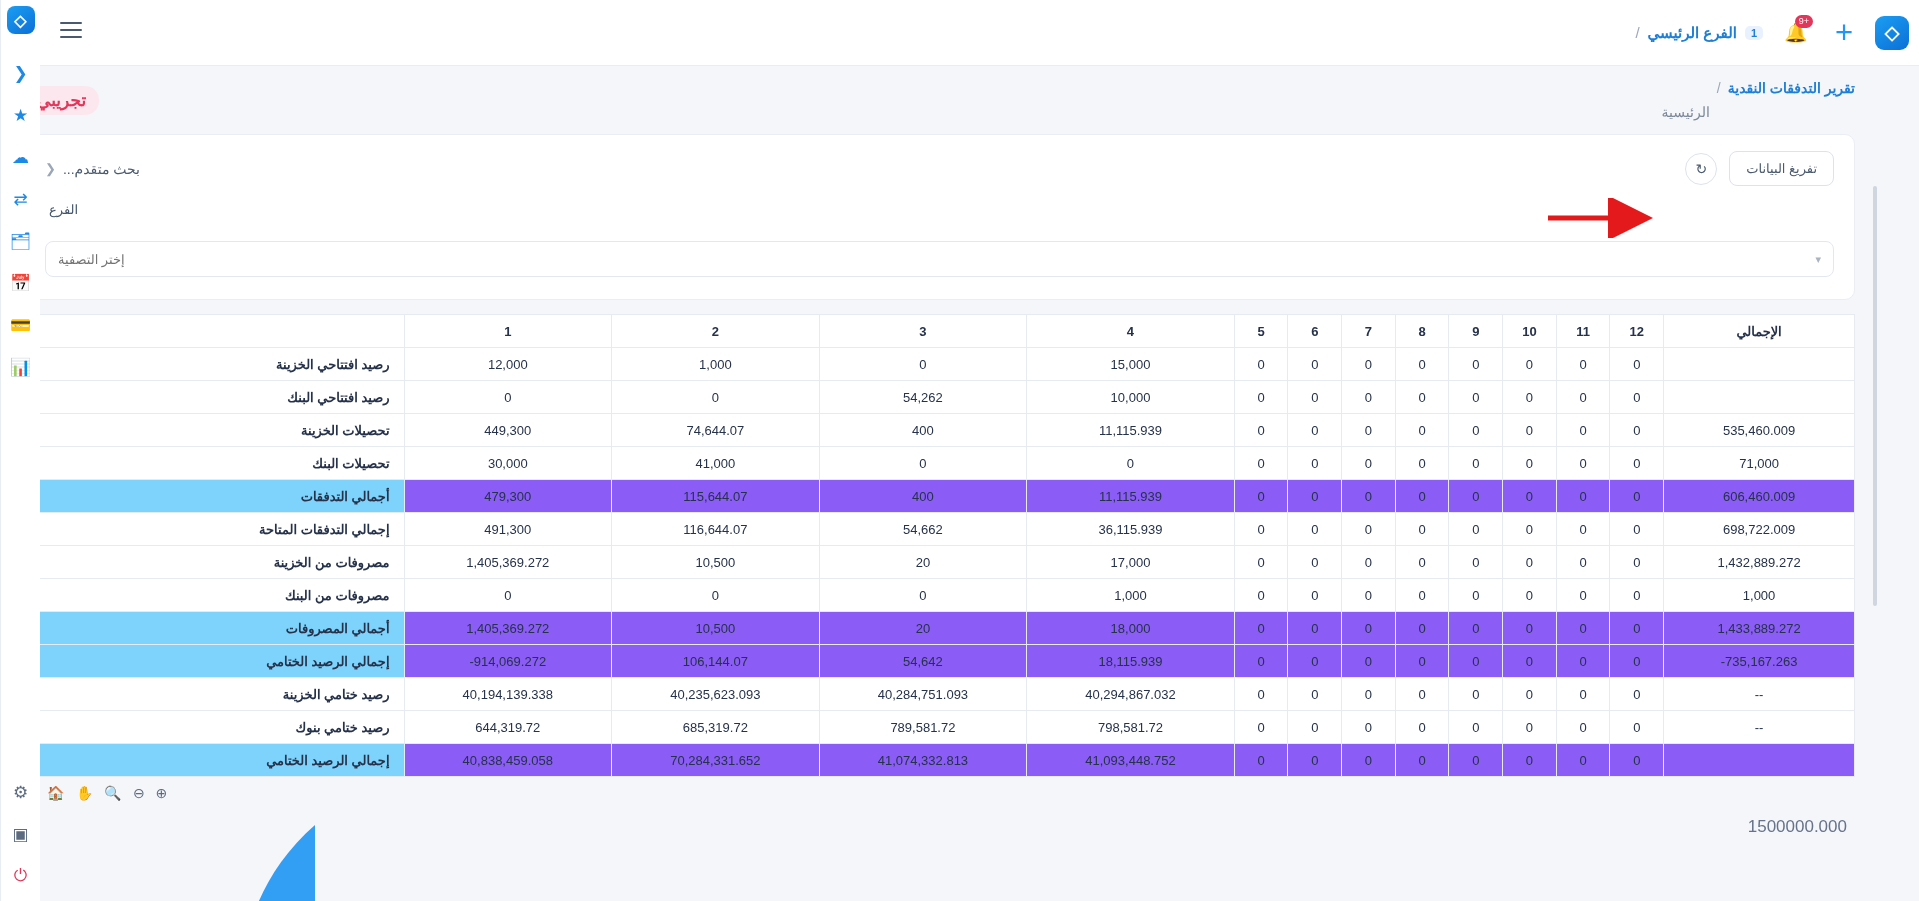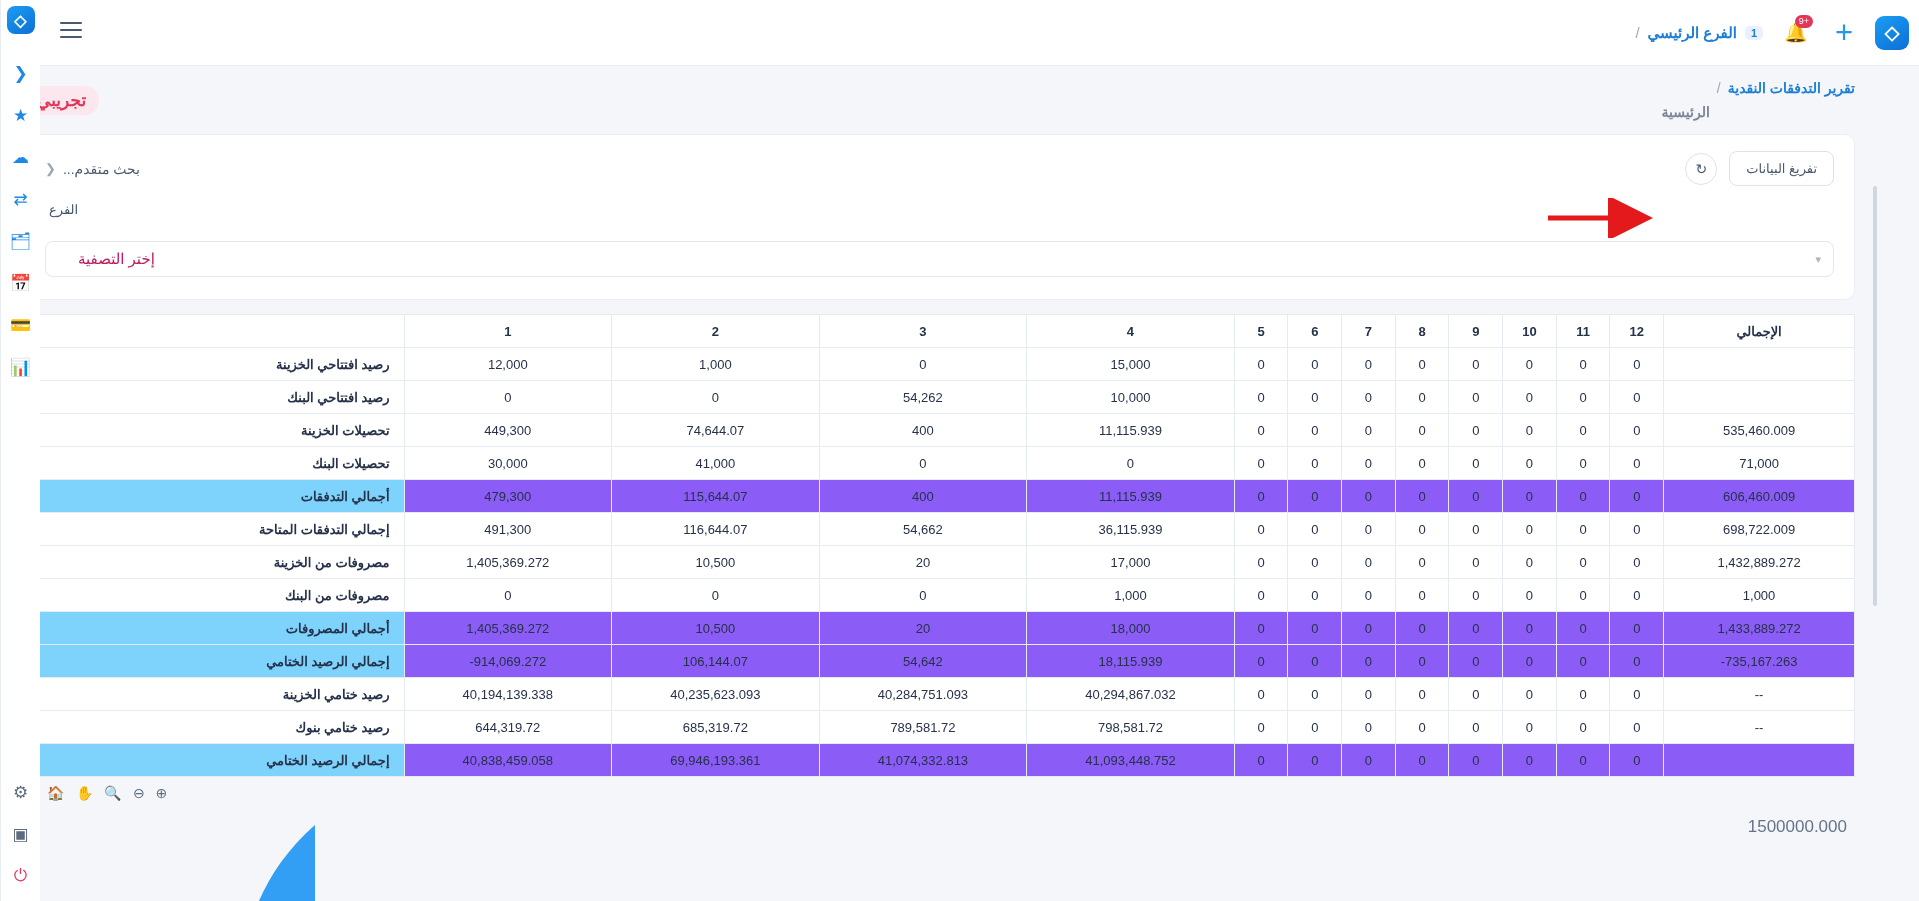--- a/index.html
+++ b/index.html
@@ -93,21 +93,21 @@
     position: absolute; right: 2px; top: 120px; width: 4px; height: 420px;
     background: #cfd6e0; border-radius: 3px;
   }
 
   .breadcrumb-row {
     display: flex; align-items: center; justify-content: space-between;
     padding: 14px 24px 10px 24px;
   }
   .crumbs { font-size: 14px; color: #1e7fd4; font-weight: bold; display: flex; gap: 7px; }
   .crumbs .sep { color: #9aa7b8; font-weight: normal; }
-  .crumbs .muted { color: #7c8798; font-weight: bold; margin-top: 24px; }
+  .crumbs .muted { color: #7c8798; font-weight: normal; margin-top: 24px; }
   .trial-badge {
     background: #fde7ee; color: #e2365a; border-radius: 14px;
     font-size: 17px; padding: 4px 13px; font-weight: bold;
   }
 
   .card {
     margin: 4px 24px 0 24px; background: #fff; border: 1px solid #eaeef4;
     border-radius: 10px; padding: 16px 20px 22px 20px; position: relative;
   }
   .adv-search {
@@ -132,21 +132,21 @@
   .field-block { margin-top: 16px; position: relative; }
   .field-label {
     text-align: left; font-size: 13px; color: #43546b; padding-left: 4px;
     margin-bottom: 24px;
   }
   .select-box {
     width: 100%; height: 36px; border: 1px solid #e3e8f0; border-radius: 8px;
     background: #fff; display: flex; align-items: center;
     justify-content: space-between; padding: 0 12px; cursor: pointer;
   }
-  .select-placeholder { color: #be185d; font-size: 15px; margin-left: 20px; }
+  .select-placeholder { color: #737373; font-size: 13px; }
   .select-chev { color: #aab3c0; font-size: 11px; }
 
   
   .arrow {
     position: absolute; left: 0; top: 0; pointer-events: none;
   }
 
   
   .table-wrap { margin: 14px 24px 0 24px; background: #fff; }
   table { border-collapse: collapse; width: 100%; table-layout: fixed; }
@@ -494,21 +494,21 @@
             <td>0</td>
             <td>0</td>
             <td>0</td>
             <td>0</td>
             <td>0</td>
             <td>0</td>
             <td>0</td>
             <td>0</td>
             <td>41,093,448.752</td>
             <td>41,074,332.813</td>
-            <td>69,946,193.361</td>
+            <td>70,284,331.652</td>
             <td>40,838,459.058</td>
             <td class="rowlabel">إجمالي الرصيد الختامي</td>
           </tr>
         </tbody>
     </table>
   </div>
 
 
   <div class="chart-tools">
     <span>☰</span>

